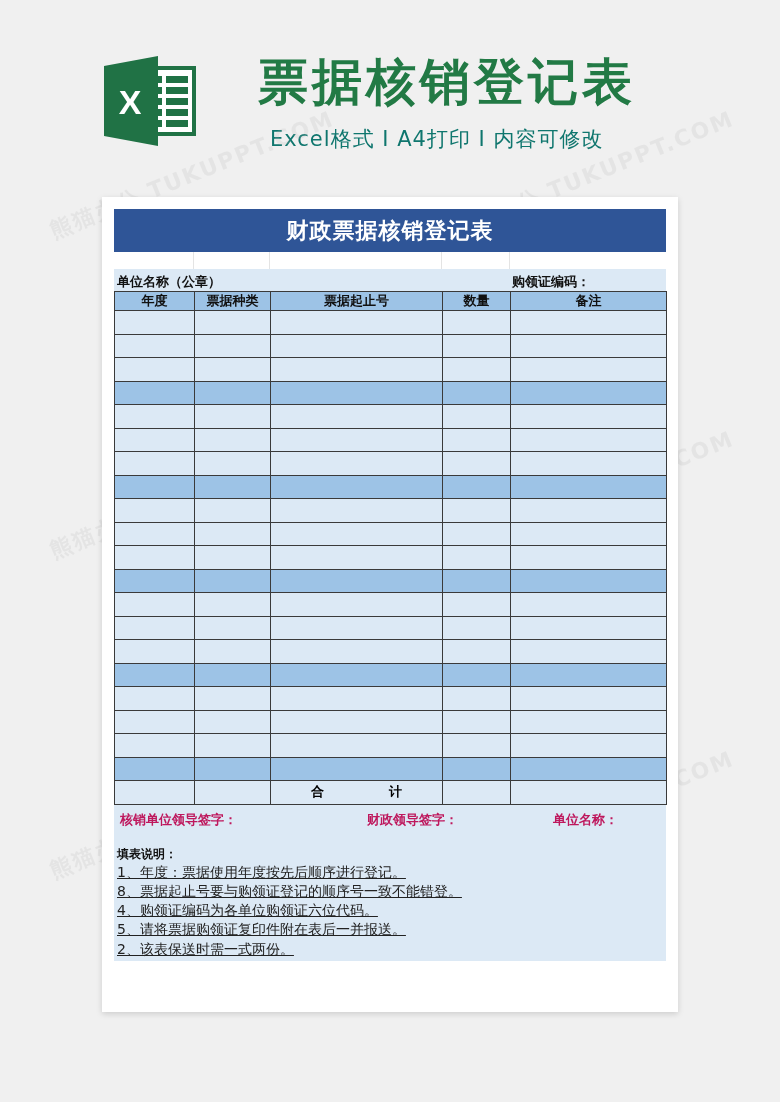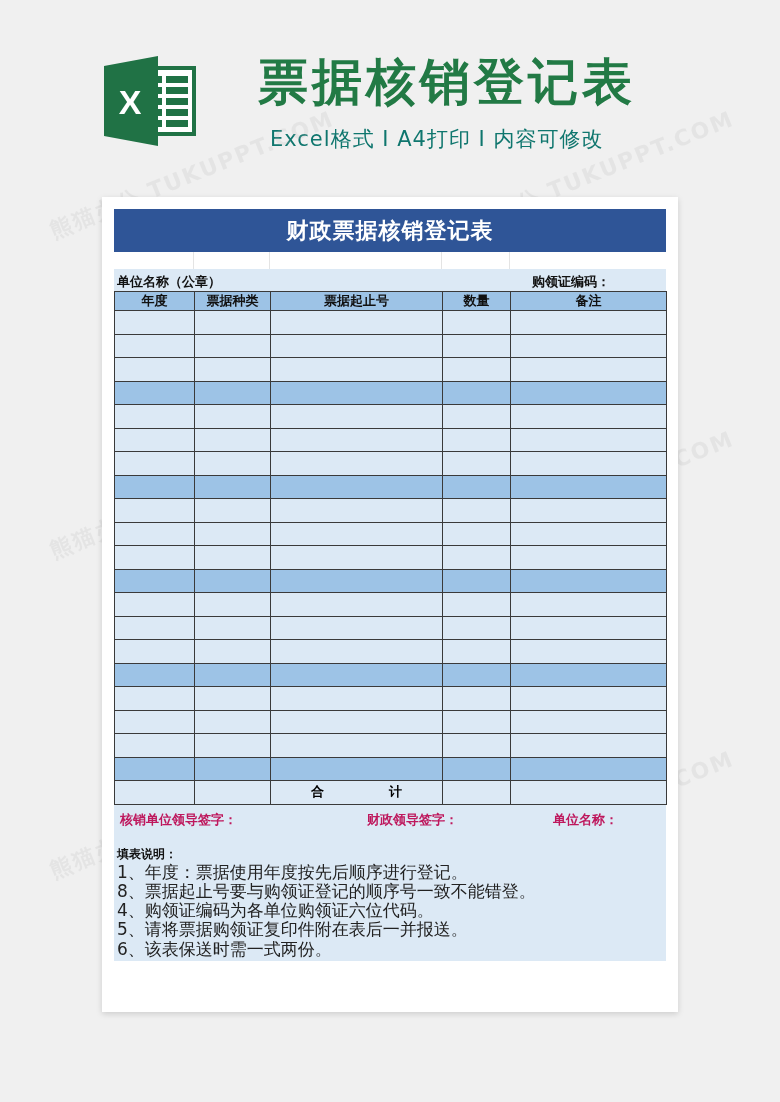--- a/index.html
+++ b/index.html
@@ -33,33 +33,33 @@
     height: 43px; background: #2f5597; color: #ffffff;
     font-size: 22px; font-weight: bold; text-align: center; line-height: 43px; letter-spacing: 1px;
   }
   .blank-row { height: 17px; display: flex; background: #ffffff; }
   .blank-row div { border-right: 1px solid #e4e4e4; height: 17px; box-sizing: border-box; }
   .unit-row {
     height: 22px; background: #dce9f5; position: relative;
     font-size: 13px; font-weight: bold; color: #111;
   }
   .unit-row .l { position: absolute; left: 3px; top: 4px; }
-  .unit-row .r { position: absolute; left: 398px; top: 4px; margin-left: 20px; }
+  .unit-row .r { position: absolute; left: 398px; top: 4px; }
   table { border-collapse: collapse; width: 552px; table-layout: fixed; }
   td, th { border: 1px solid #3a3a3a; padding: 0; height: 23.5px; box-sizing: border-box; }
   th { background: #9dc3e6; font-size: 13px; font-weight: bold; color: #111; height: 18px; }
   tr.light td { background: #dce9f5; }
   tr.dark td { background: #9dc3e6; }
   tr.total td { background: #dce9f5; font-size: 13px; font-weight: bold; text-align: center; }
   .total-label { display: flex; justify-content: space-between; padding: 0 40px; }
   .footer { background: #dce9f5; padding: 4px 3px 2px 3px; height: 156px; box-sizing: border-box; }
   .sig-row { position: relative; height: 22px; font-size: 13px; font-weight: bold; color: #be185d; }
   .sig-row span { position: absolute; top: 2px; }
   .notes-title { font-size: 12px; font-weight: bold; color: #111; margin-top: 14px; line-height: 18px; }
-  .note { font-size: 17px; color: #222; line-height: 19.3px; white-space: nowrap; }
+  .note { font-size: 14px; color: #222; line-height: 19.3px; white-space: nowrap; text-decoration: underline; }
 </style>
 </head>
 <body>
 
 <div class="hero">
   <svg class="logo" viewBox="0 0 98 90">
     <rect x="44" y="12" width="50" height="66" fill="#ffffff" stroke="#207245" stroke-width="4"></rect>
     <g fill="#207245">
       <rect x="52" y="20" width="10" height="7"></rect>
         <rect x="66" y="20" width="22" height="7"></rect>
@@ -282,16 +282,16 @@
       <div class="sig-row">
         <span style="left:3px">核销单位领导签字：</span>
         <span style="left:250px">财政领导签字：</span>
         <span style="left:436px">单位名称：</span>
       </div>
       <div class="notes-title">填表说明：</div>
       <div class="note">1、年度：票据使用年度按先后顺序进行登记。</div>
       <div class="note">8、票据起止号要与购领证登记的顺序号一致不能错登。</div>
       <div class="note">4、购领证编码为各单位购领证六位代码。</div>
       <div class="note">5、请将票据购领证复印件附在表后一并报送。</div>
-      <div class="note">6、该表保送时需一式两份。</div>
+      <div class="note">2、该表保送时需一式两份。</div>
     </div>
   </div>
 </div>
 
 </body></html>

